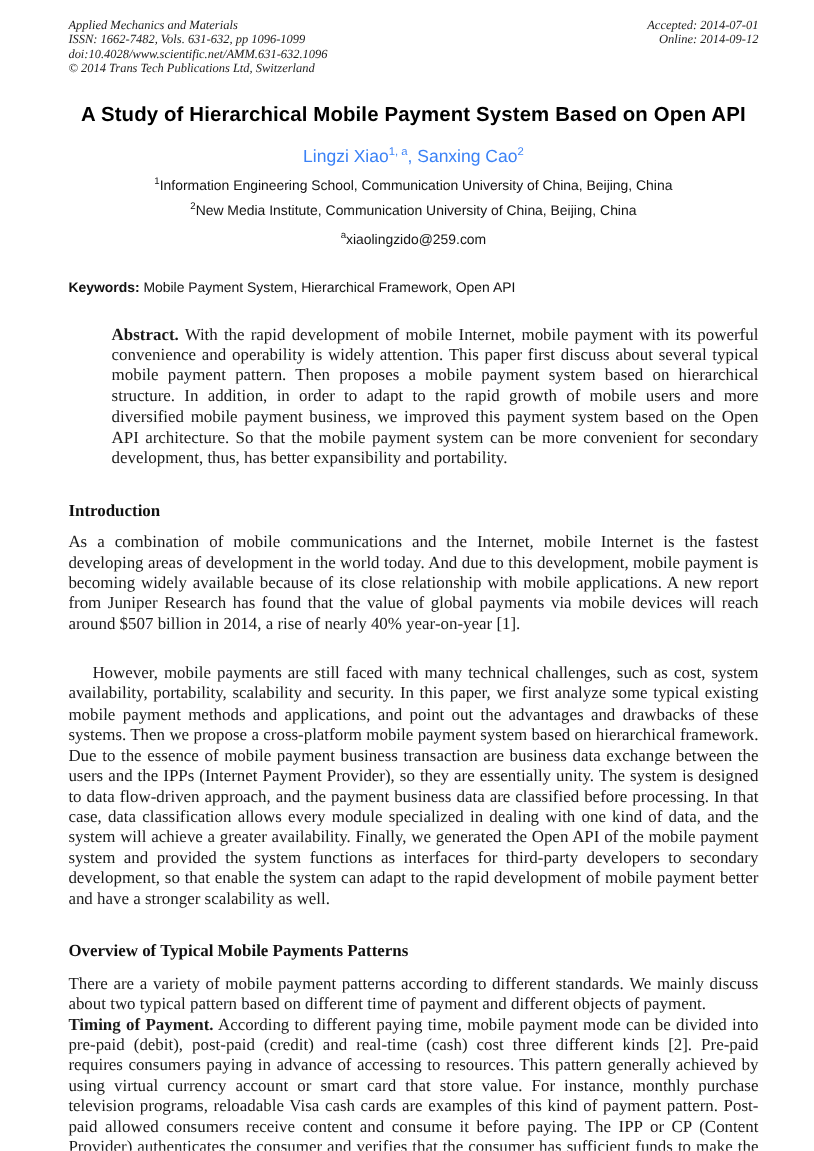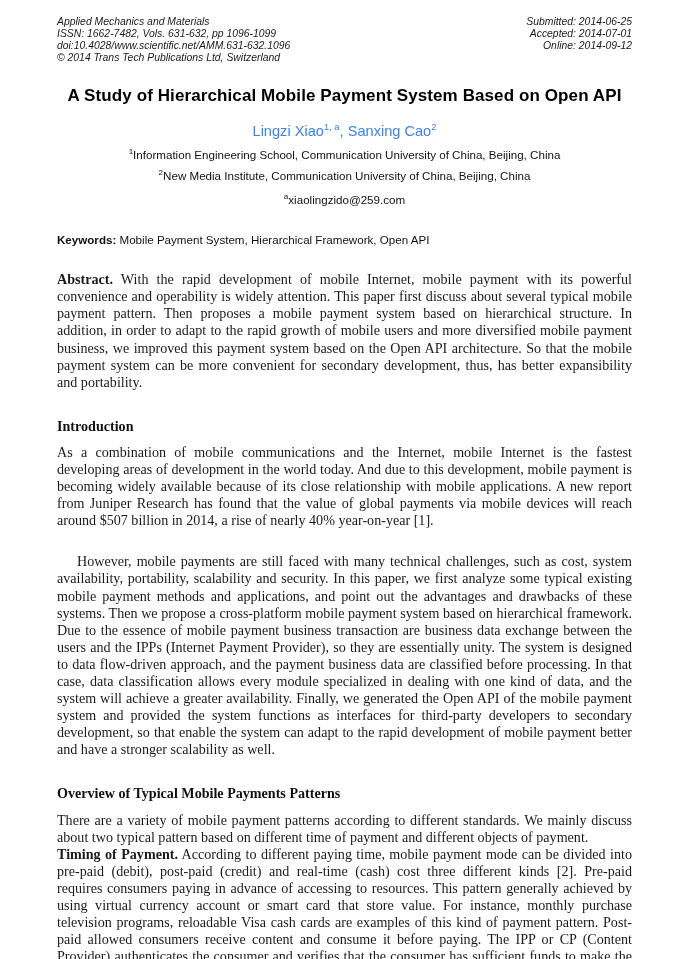--- a/index.html
+++ b/index.html
@@ -29,21 +29,21 @@
     position: absolute;
     left: 57px;
     top: 0;
     width: 575px;
   }
 
   
   .journal-header {
     position: relative;
     padding-top: 16px;
-    font-family: Liberation Sans, sans-serif;
+    font-family: Liberation Serif, serif;
     font-style: italic;
     font-size: 10.4px;
     line-height: 11.9px;
     color: #1a1a1a;
   }
   .journal-header .left {
     display: block;
     width: 380px;
   }
   .journal-header .right {
@@ -116,21 +116,21 @@
 
   
   .para {
     margin: 0;
     text-align: justify;
     font-size: 14.1px;
     line-height: 17.1px;
     color: #1a1a1a;
     hyphens: none;
   }
-  .abstract { padding-top: 24px; }
+  .abstract { padding-top: 24px; margin-left: 36px; }
   .abstract .run-in { font-weight: bold; }
 
   .section-head {
     margin: 0;
     padding-top: 27px;
     font-weight: bold;
     font-size: 14.1px;
     line-height: 17.1px;
     color: #111;
   }
@@ -146,21 +146,20 @@
   <div class="content">
 
     <div class="journal-header">
       <div class="left">
         <span class="line">Applied Mechanics and Materials</span>
         <span class="line">ISSN: 1662-7482, Vols. 631-632, pp 1096-1099</span>
         <span class="line">doi:10.4028/www.scientific.net/AMM.631-632.1096</span>
         <span class="line">© 2014 Trans Tech Publications Ltd, Switzerland</span>
       </div>
       <div class="right">
-        <span class="line">Submitted: 2014-06-25</span>
         <span class="line">Accepted: 2014-07-01</span>
         <span class="line">Online: 2014-09-12</span>
       </div>
     </div>
 
     <h1 class="paper-title">A Study of Hierarchical Mobile Payment System Based on Open API</h1>
 
     <p class="authors">
       <span>Lingzi Xiao</span><sup>1, a</sup><span>, </span><span>Sanxing Cao</span><sup>2</sup>
     </p>

